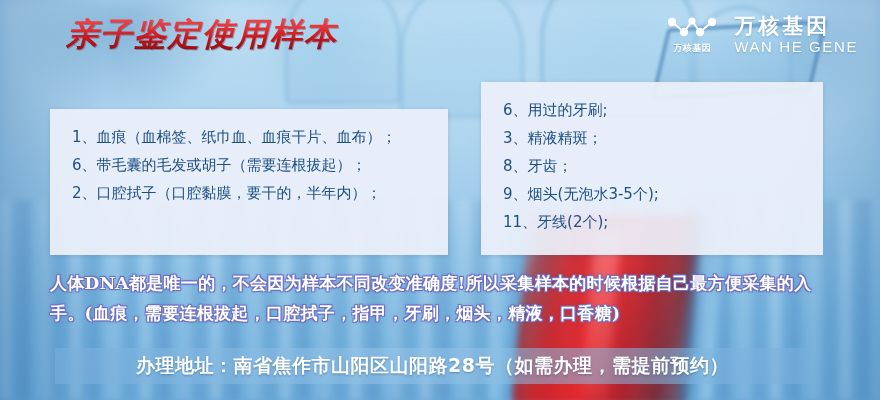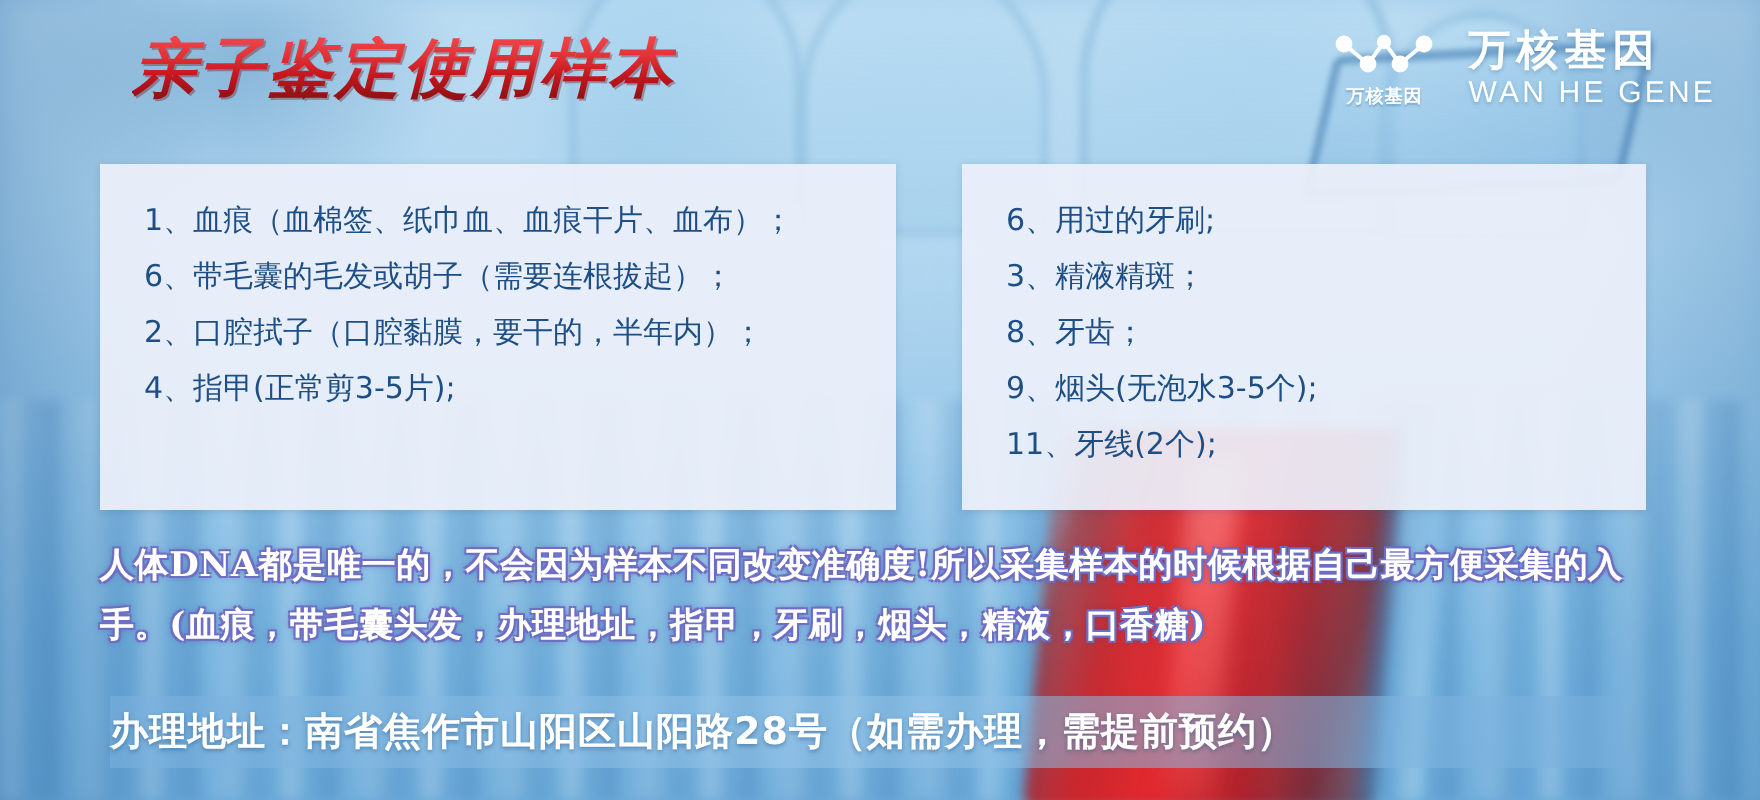--- a/index.html
+++ b/index.html
@@ -217,21 +217,21 @@
     height: 173px;
     display: flex;
     gap: 33px;
   }
   .sample-box {
     background: rgba(236,240,250,.93);
     box-shadow: 0 1px 4px rgba(40,85,135,.18);
     padding: 14px 0 0 0;
     box-sizing: border-box;
   }
-  .sample-box.left  { width: 448px; }
+  .sample-box.left  { width: 448px; margin-top: 27px; }
   .sample-box.right { width: 385px; }
 
   .sample-list {
     margin: 0;
     padding: 0;
     list-style: none;
   }
   .sample-list li {
     color: #1d4f86;
     font-size: 15px;
@@ -264,20 +264,21 @@
   
   .address-bar {
     position: absolute;
     left: 55px;
     top: 348px;
     width: 755px;
     height: 36px;
     background: linear-gradient(90deg, rgba(120,175,220,.62), rgba(150,197,232,.52) 45%, rgba(120,175,220,.58));
     display: flex;
     align-items: center;
+    justify-content: center;
   }
   .address-text {
     color: #ffffff;
     font-size: 19px;
     font-weight: bold;
     letter-spacing: .5px;
     white-space: nowrap;
     text-shadow: 0 1px 2px rgba(30,70,120,.45);
     font-family: "DejaVu Sans", "Liberation Sans", sans-serif;
   }
@@ -325,33 +326,32 @@
   </div>
 
   <div class="title">亲子鉴定使用样本</div>
 
   <div class="boxes">
     <div class="sample-box left">
       <ul class="sample-list">
         <li>1、血痕（血棉签、纸巾血、血痕干片、血布）；</li>
         <li>6、带毛囊的毛发或胡子（需要连根拔起）；</li>
         <li>2、口腔拭子（口腔黏膜，要干的，半年内）；</li>
-        <li>4、指甲(正常剪3-5片);</li>
       </ul>
     </div>
     <div class="sample-box right">
       <ul class="sample-list">
         <li>6、用过的牙刷;</li>
         <li>3、精液精斑；</li>
         <li>8、牙齿；</li>
         <li>9、烟头(无泡水3-5个);</li>
         <li>11、牙线(2个);</li>
       </ul>
     </div>
   </div>
 
-  <div class="note">人体DNA都是唯一的，不会因为样本不同改变准确度!所以采集样本的时候根据自己最方便采集的入手。(血痕，带毛囊头发，办理地址，指甲，牙刷，烟头，精液，口香糖)</div>
+  <div class="note">人体DNA都是唯一的，不会因为样本不同改变准确度!所以采集样本的时候根据自己最方便采集的入手。(血痕，需要连根拔起，口腔拭子，指甲，牙刷，烟头，精液，口香糖)</div>
 
   <div class="address-bar">
     <span class="address-text">办理地址：南省焦作市山阳区山阳路28号（如需办理，需提前预约）</span>
   </div>
 
 </div>
 
 </body></html>

